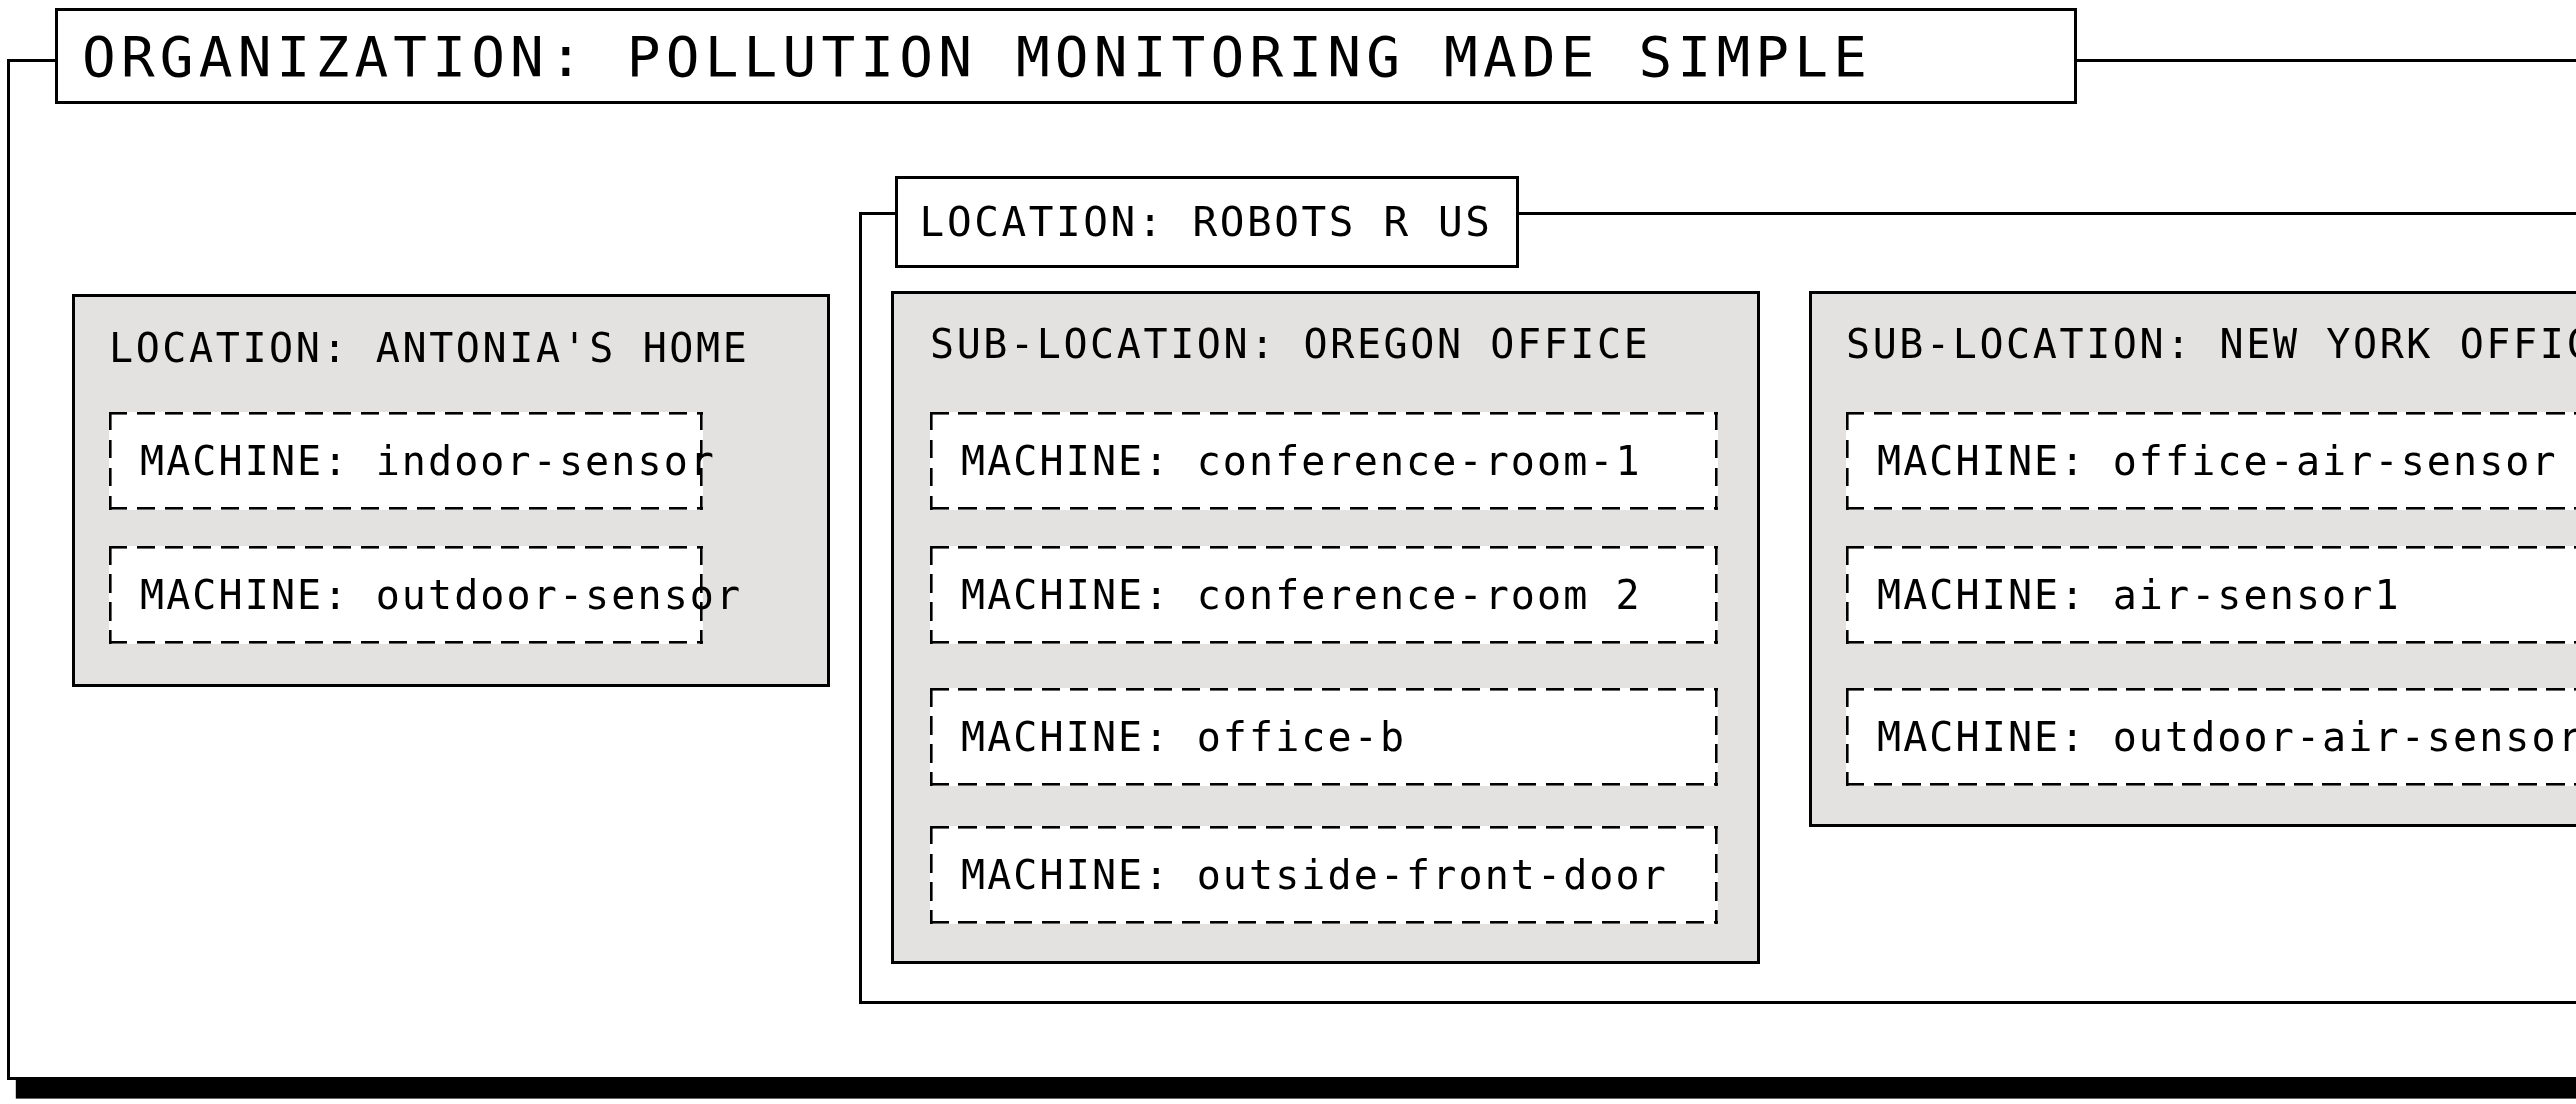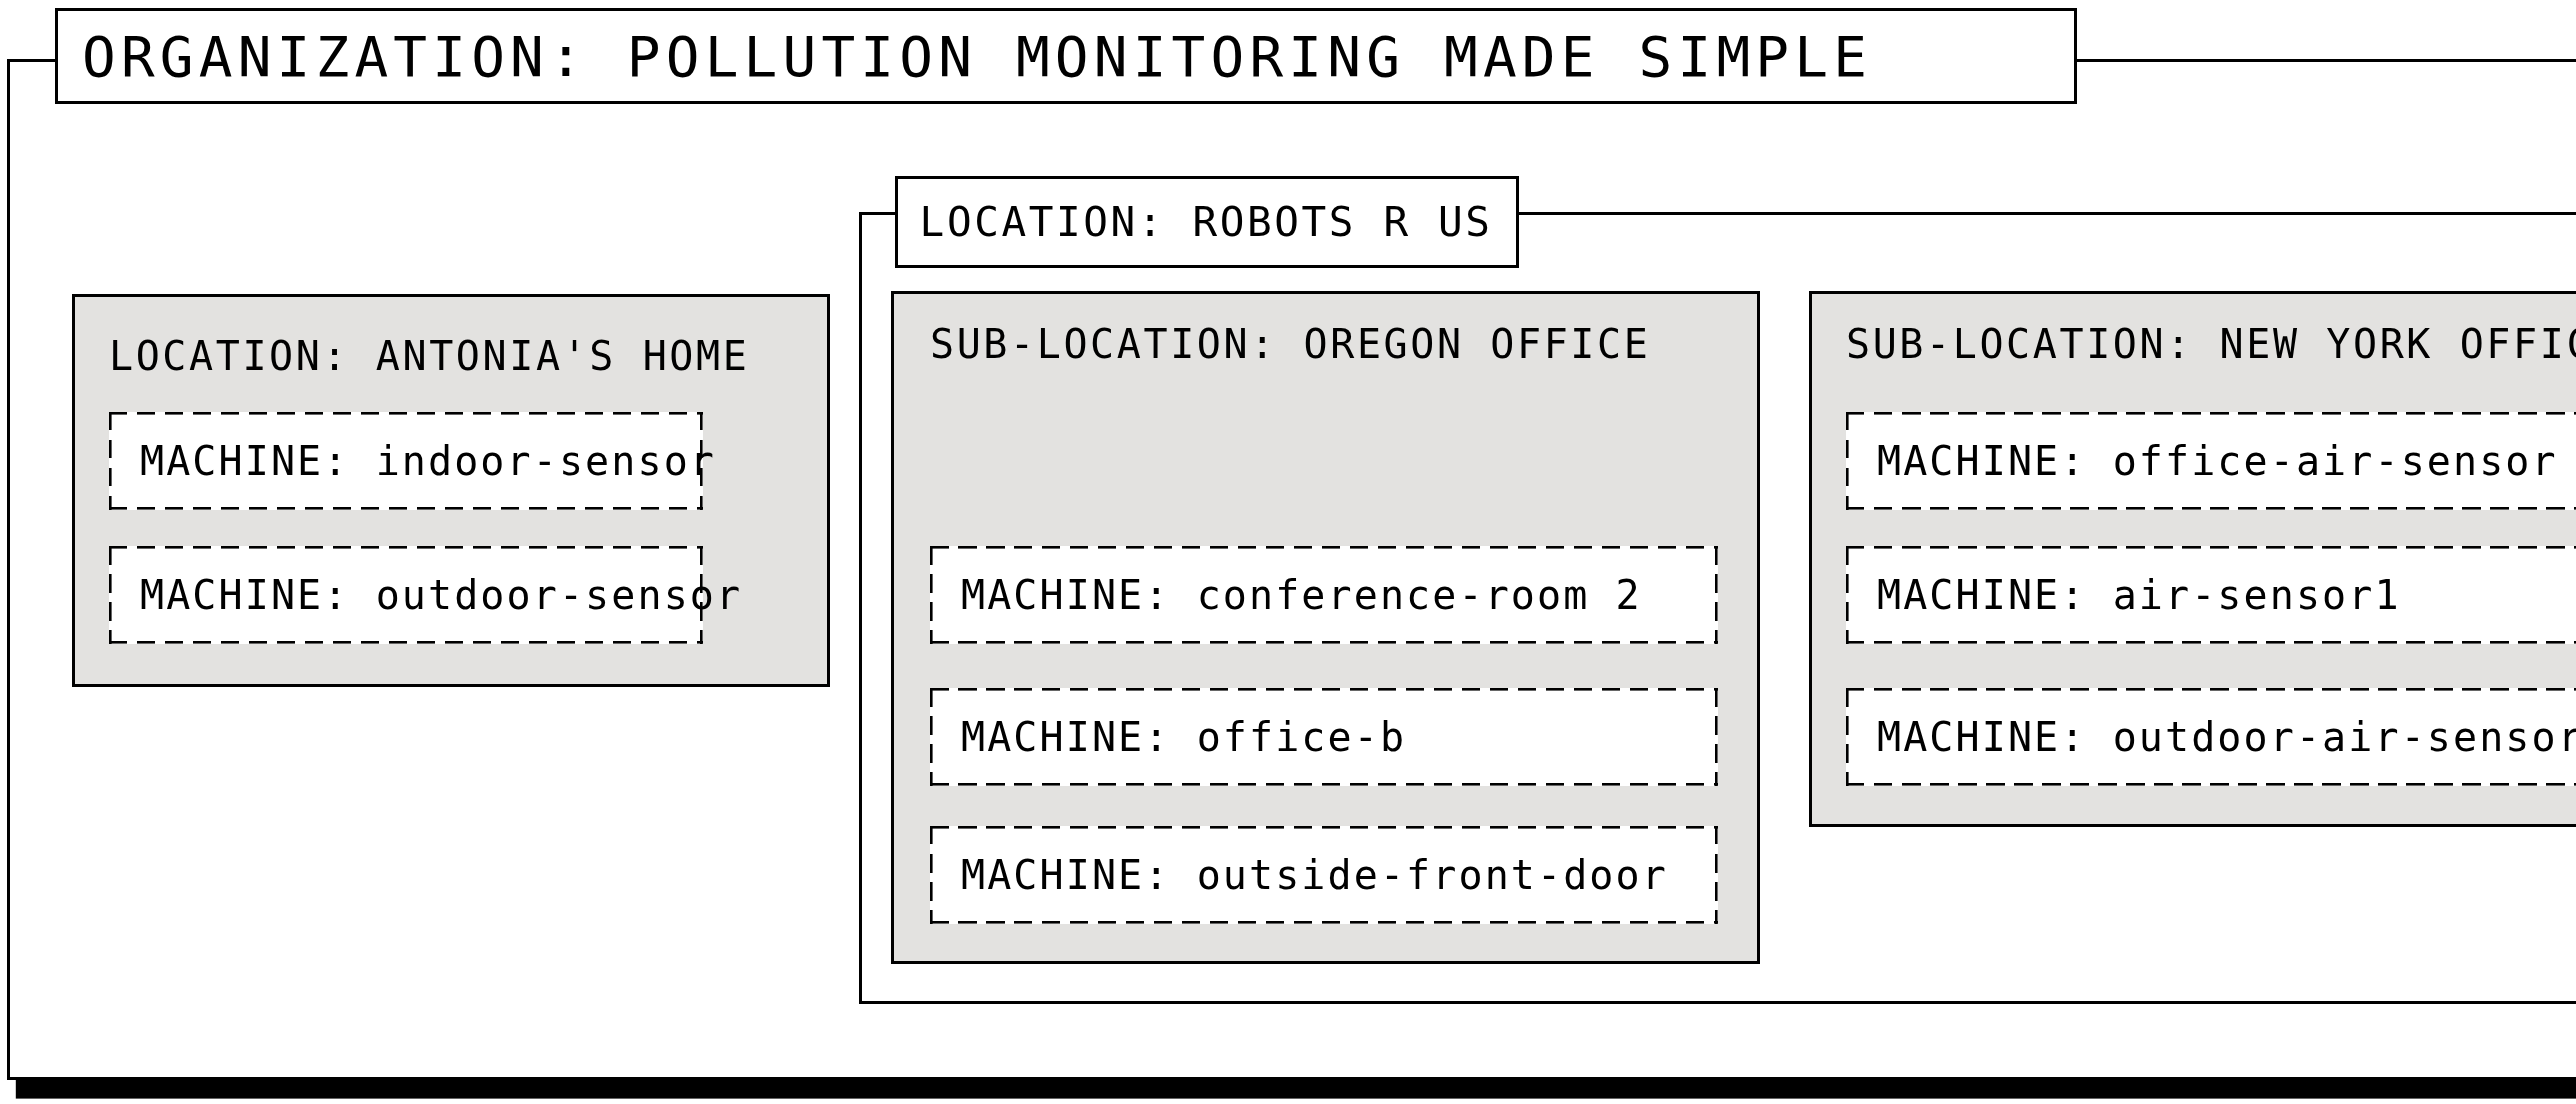--- a/index.html
+++ b/index.html
@@ -73,21 +73,21 @@
   .box-newyork { left: 1809px; top: 291px; width: 910px; height: 536px; }
 
   .box-label {
     position: absolute;
     font-size: 40px;
     letter-spacing: 2.6px;
     line-height: 40px;
     white-space: nowrap;
     z-index: 4;
   }
-  .lbl-antonia { left: 109px;  top: 336px; }
+  .lbl-antonia { left: 109px;  top: 328px; }
   .lbl-oregon  { left: 930px; top: 324px; }
   .lbl-newyork { left: 1846px; top: 324px; }
 
   
   .machine {
     background-color: #ffffff;
     background-image:
       repeating-linear-gradient(to right,  #000 0 18.5px, transparent 18.5px 28px),
       repeating-linear-gradient(to right,  #000 0 18.5px, transparent 18.5px 28px),
       repeating-linear-gradient(to bottom, #000 0 18.5px, transparent 18.5px 28px),
@@ -132,20 +132,23 @@
   <div class="box-label lbl-antonia">LOCATION: ANTONIA'S HOME</div>
   <div class="abs machine col-a m-h row-1">
     <span>MACHINE: indoor-sensor</span>
   </div>
   <div class="abs machine col-a m-h row-2">
     <span>MACHINE: outdoor-sensor</span>
   </div>
 
   <div class="abs gray-box box-oregon"></div>
   <div class="box-label lbl-oregon">SUB-LOCATION: OREGON OFFICE</div>
+  <div class="abs machine col-o m-h row-1">
+    <span>MACHINE: conference-room-1</span>
+  </div>
   <div class="abs machine col-o m-h row-2">
     <span>MACHINE: conference-room 2</span>
   </div>
   <div class="abs machine col-o m-h row-3">
     <span>MACHINE: office-b</span>
   </div>
   <div class="abs machine col-o m-h row-4">
     <span>MACHINE: outside-front-door</span>
   </div>
 

